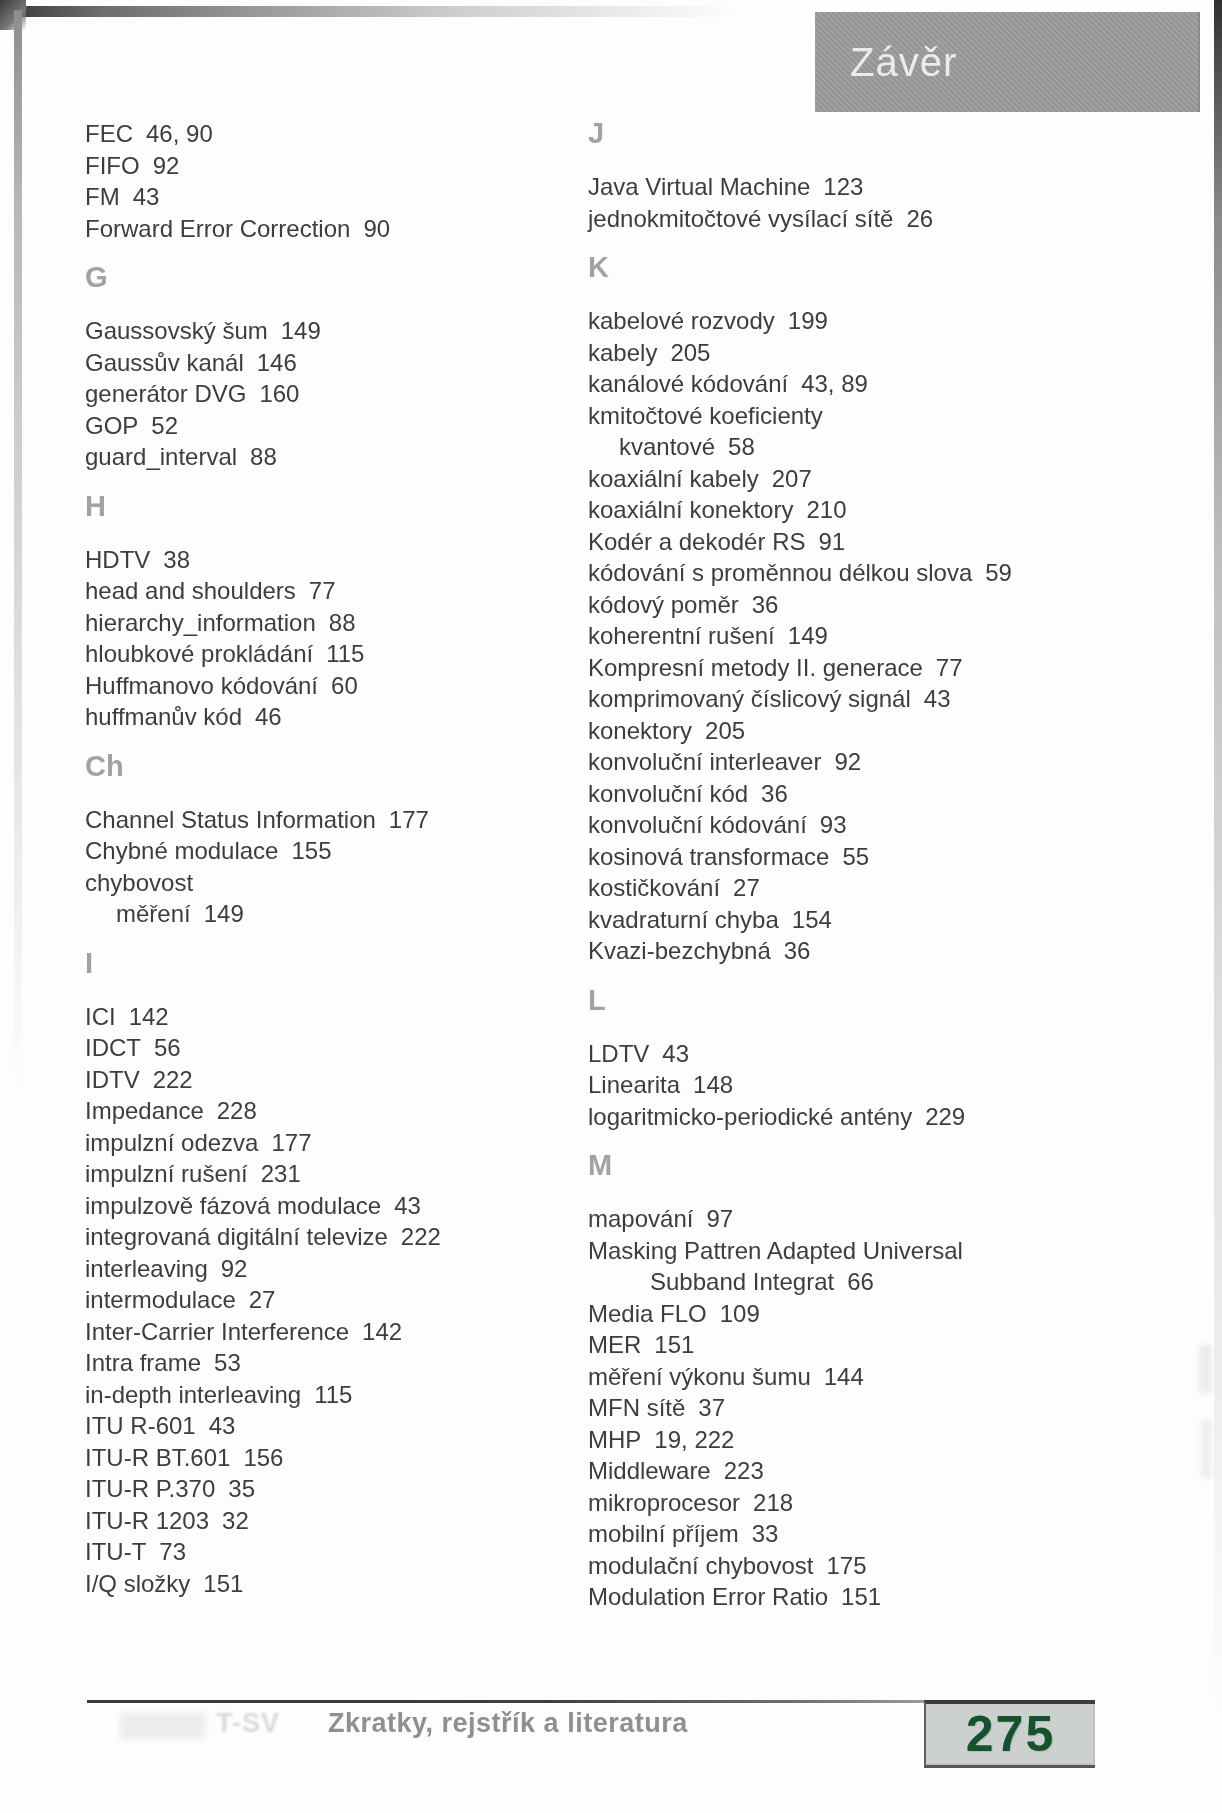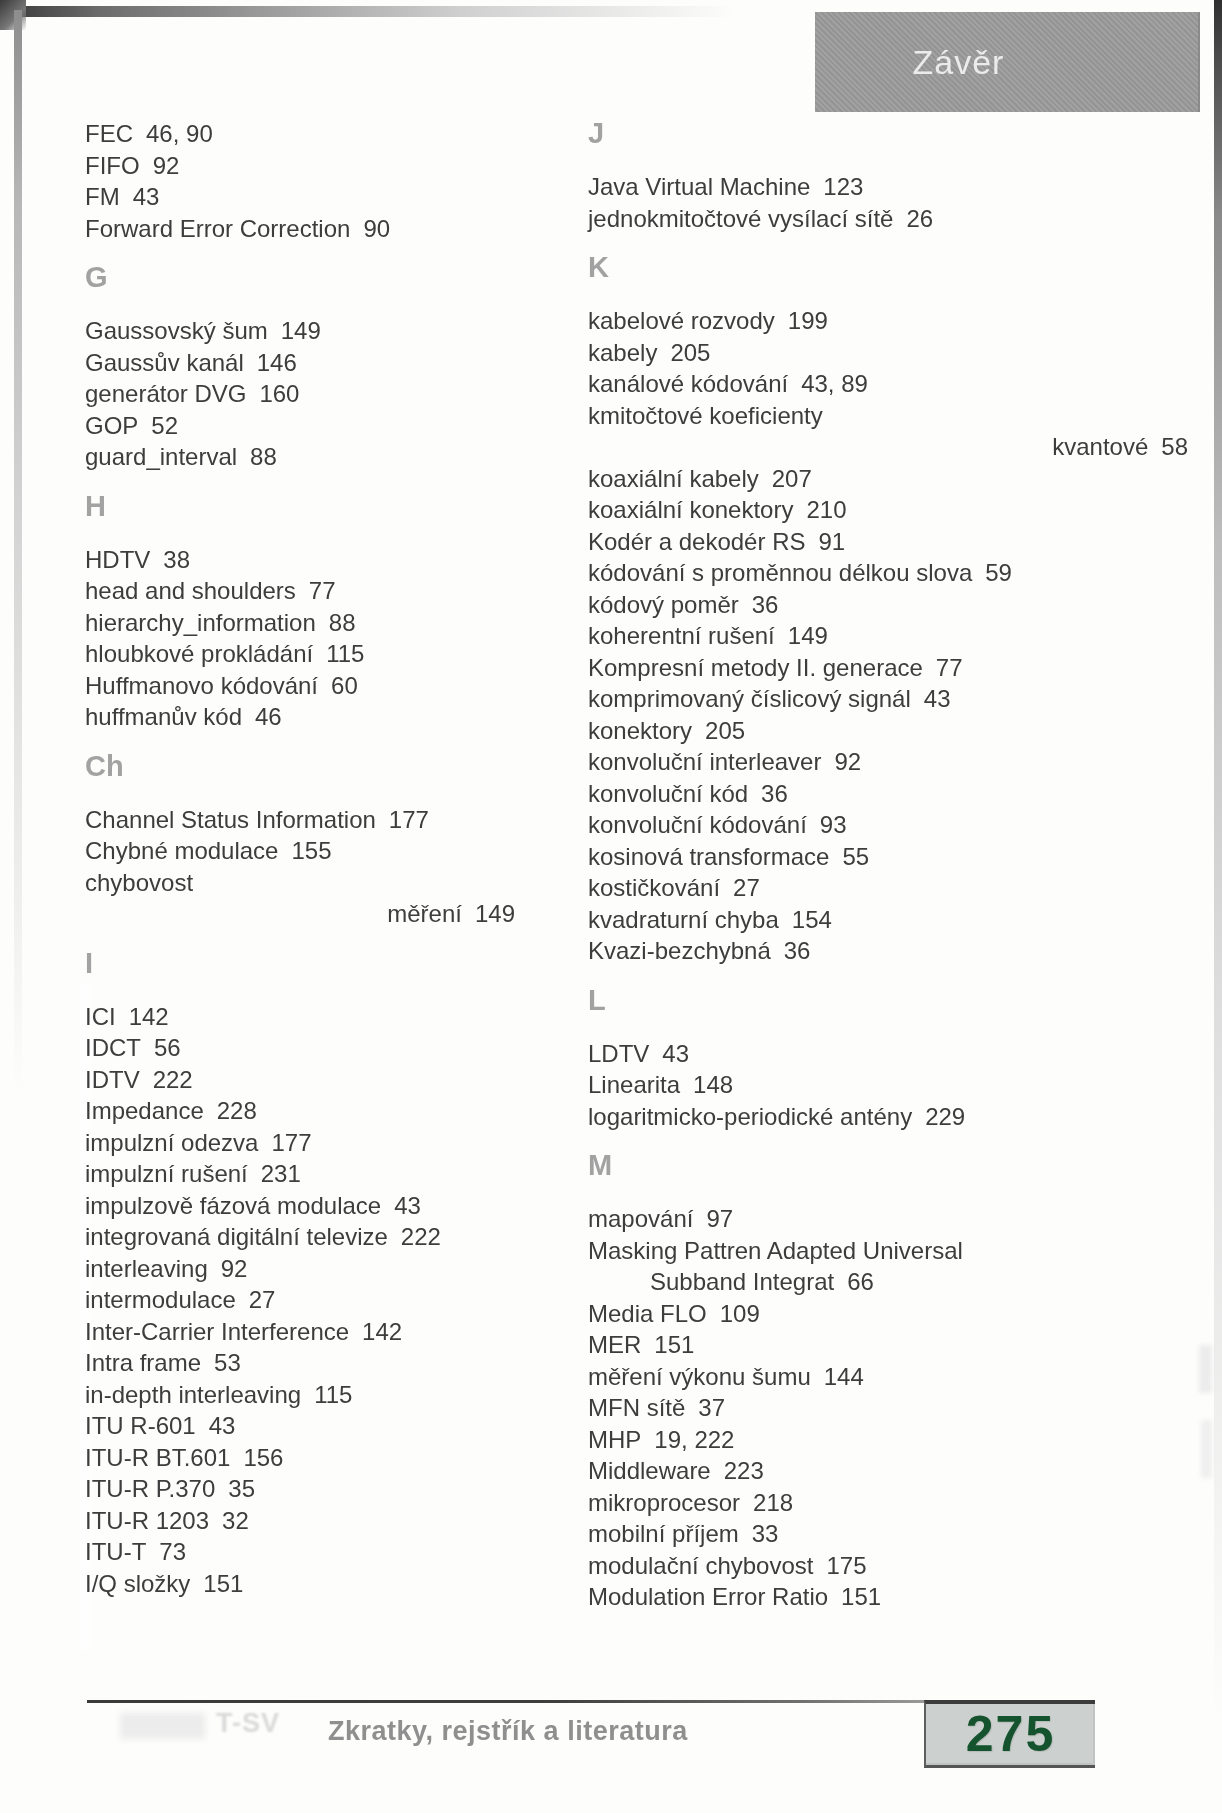--- a/index.html
+++ b/index.html
@@ -39,33 +39,33 @@
 
   
   .banner{
     position:absolute;left:815px;top:12px;width:385px;height:100px;
     background-color:#9c9c9c;
     background-image:repeating-linear-gradient(45deg,rgba(255,255,255,0.05) 0 2px,rgba(0,0,0,0.05) 2px 4px);
     box-shadow:inset -2px 0 0 #8a8a8a;
   }
   .banner .banner-label{
     display:block;height:100px;line-height:100px;
-    text-align:center;padding-right:98px;
-    font-size:34px;color:#ebebeb;letter-spacing:1px;
+    text-align:left;padding-right:98px;
+    font-size:40px;color:#ebebeb;letter-spacing:1px;padding-left:35px;
   }
 
   
   .col{position:absolute;top:118px;color:#3d3d3d;}
   .col-left{left:85px;width:430px;}
   .col-right{left:588px;width:600px;}
   .entry{
     font-size:24px;line-height:31.5px;white-space:nowrap;
   }
   .entry .pages{margin-left:13px;}
-  .entry.indent-1{padding-left:31px;text-align:right;}
+  .entry.indent-1{padding-left:31px;}
   .entry.indent-2{padding-left:62px;}
   .letter{
     font-size:29px;line-height:31.5px;font-weight:700;
     color:#a2a2a2;margin:18px 0 21.5px 0;
     text-shadow:0 0 1px rgba(255,255,255,0.6);
   }
   .col .section:first-child .letter{margin-top:0;}
 
   
   .footer-rule{
@@ -76,21 +76,21 @@
     position:absolute;left:120px;top:1713px;width:85px;height:26px;
     background:#ececec;filter:blur(3px);
   }
   .footer-ghost{
     position:absolute;left:216px;top:1708px;
     font-size:27px;font-weight:700;color:#d9d9d9;filter:blur(1px);
     letter-spacing:1px;
   }
   .footer-title{
     position:absolute;left:328px;top:1708px;
-    font-size:27px;font-weight:700;color:#8f8f8f;letter-spacing:0.5px;margin-top:8px;
+    font-size:27px;font-weight:700;color:#8f8f8f;letter-spacing:0.5px;
   }
   .page-number-box{
     position:absolute;left:924px;top:1700px;width:171px;height:68px;
     box-sizing:border-box;
     background:#ccd0ce;
     border-top:4px solid #3c3c3c;
     border-bottom:3px solid #555;
     border-left:2px solid #5e5e5e;
     box-shadow:inset -2px -2px 0 #bfc3c1;
   }

